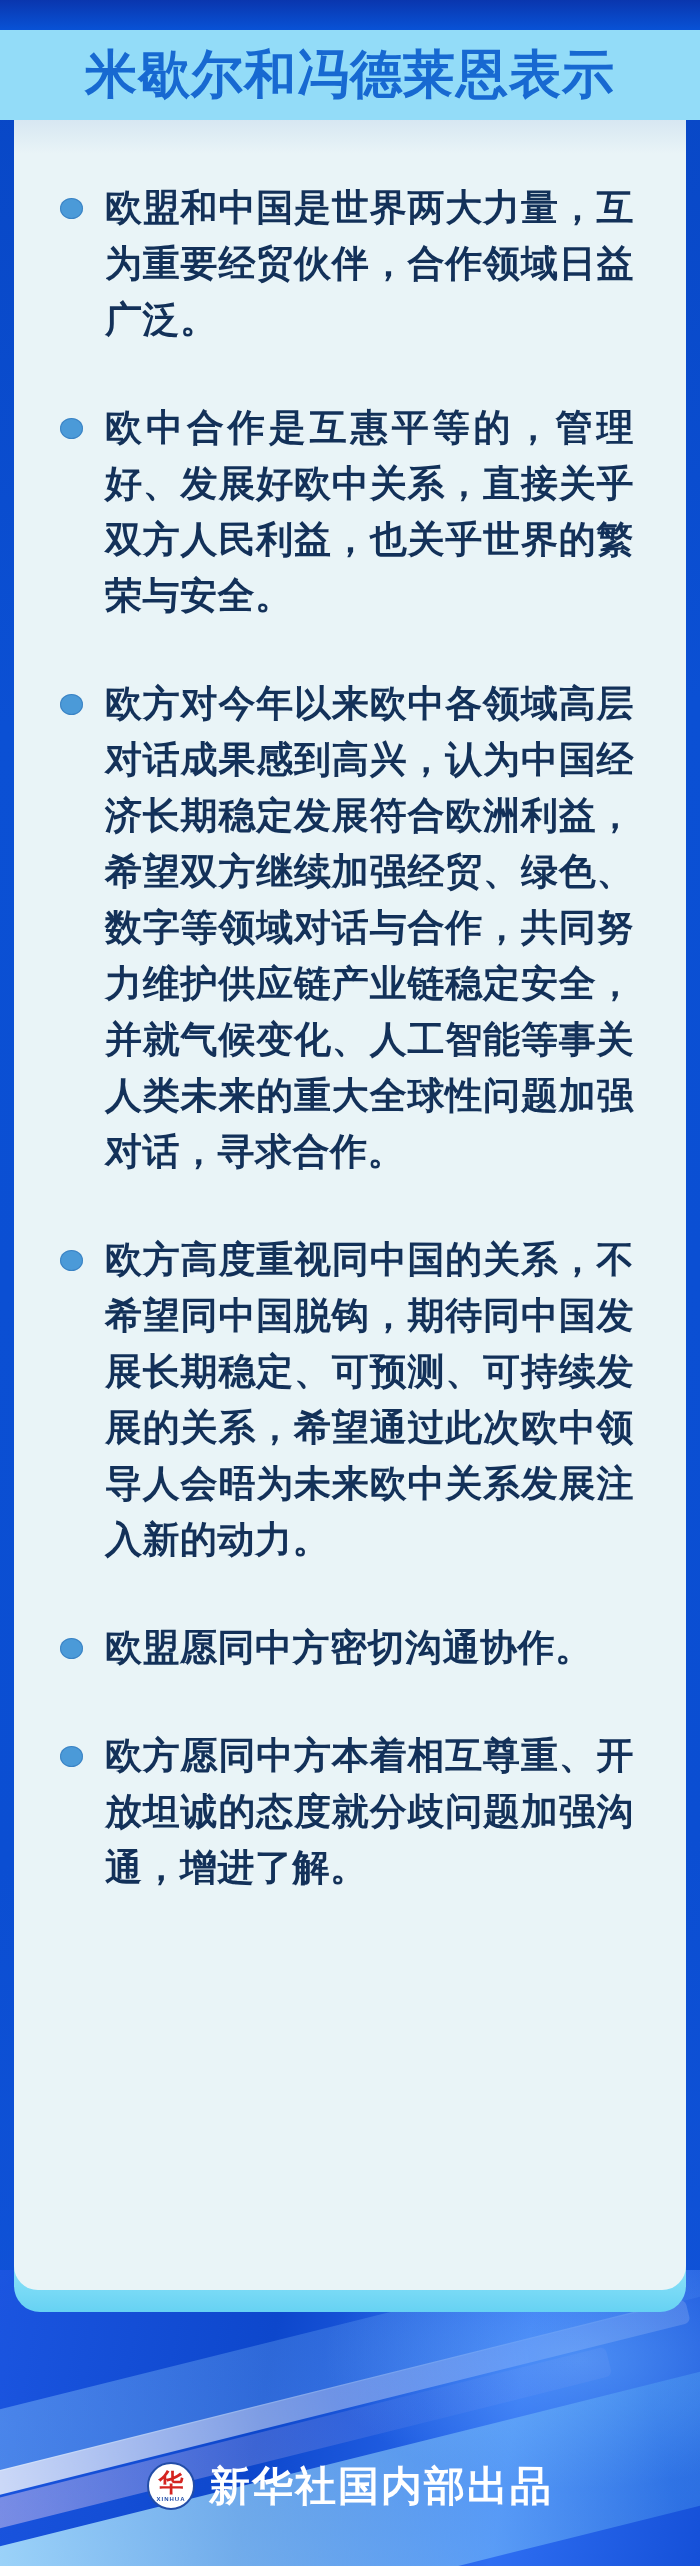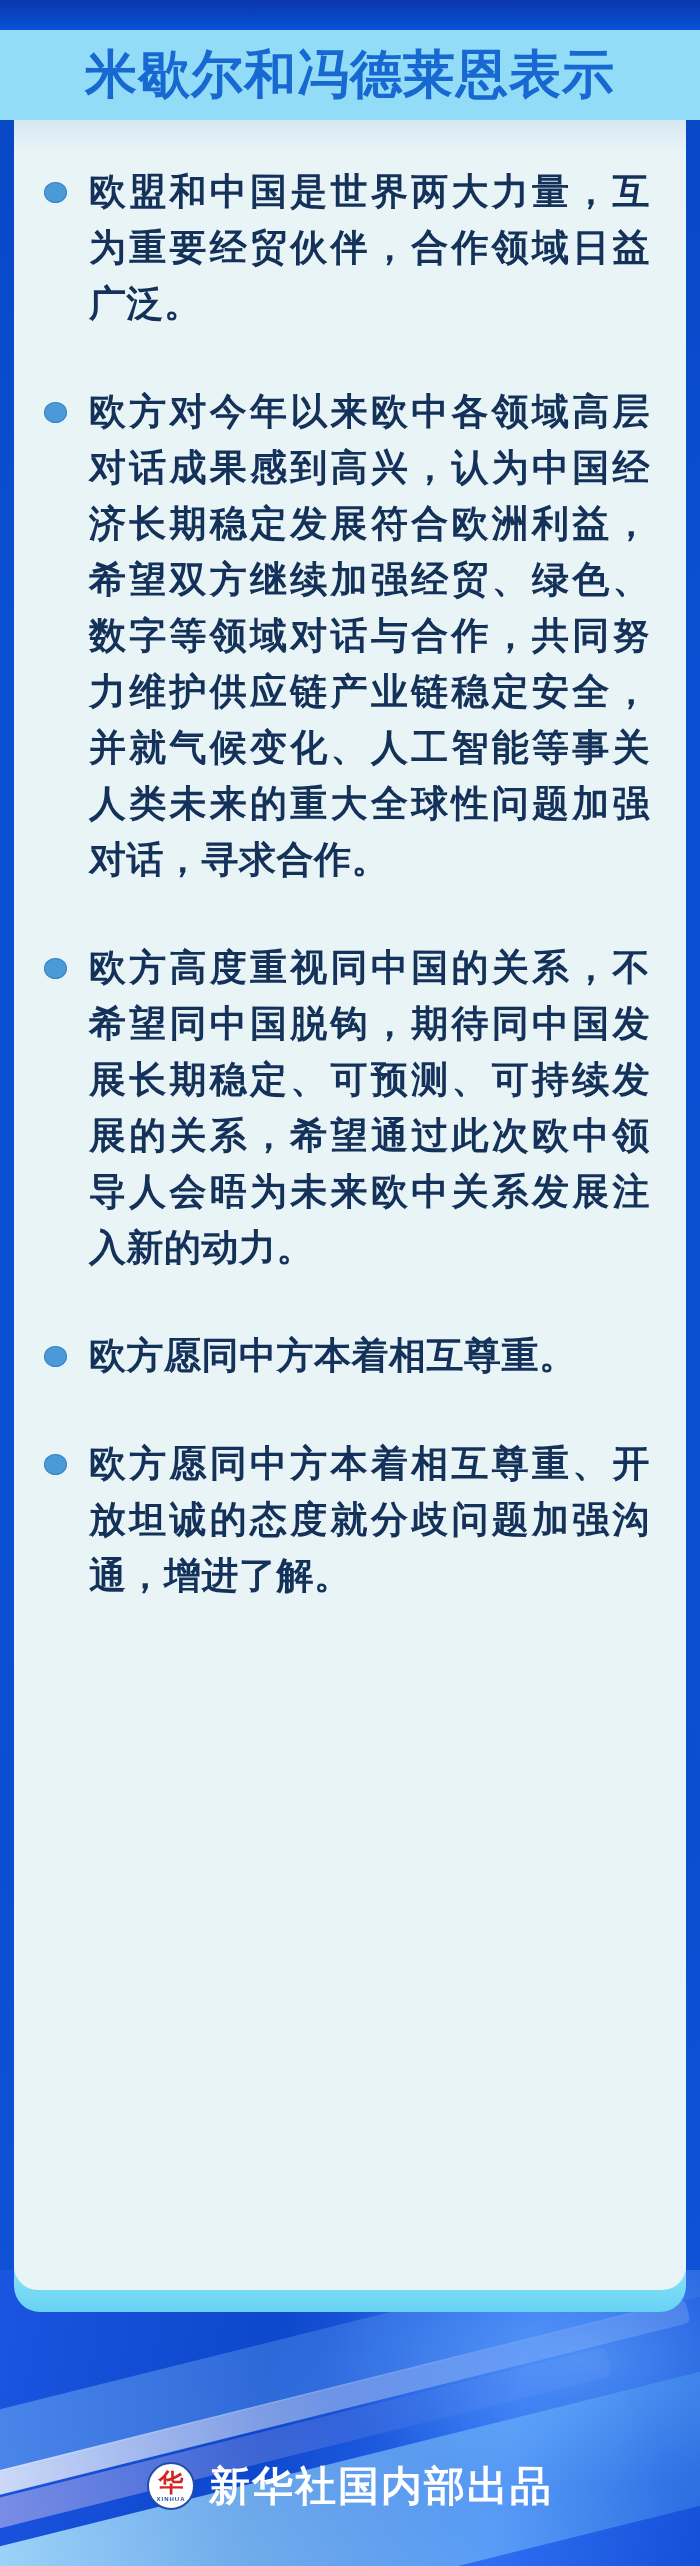--- a/index.html
+++ b/index.html
@@ -55,21 +55,21 @@
     background:linear-gradient(180deg,#a5ecfc 0%,#66d2f3 100%);
     border-radius:0 0 26px 26px;z-index:1;
   }
   
   .card{
     position:absolute;left:14px;right:14px;top:120px;height:2170px;
     background:linear-gradient(180deg,#d7e7f2 0%,#e9f4f7 34px,#e9f4f7 100%);
     border-radius:0 0 24px 24px;z-index:2;
     padding:44px 36px 0 30px;box-sizing:border-box;overflow:hidden;
   }
-  .bullet-list{list-style:none;margin:0;padding:0;}
+  .bullet-list{list-style:none;margin:16px;padding:0;}
   .bullet-list li{
     position:relative;padding-left:45px;margin:0 0 52px 0;
     font-size:37px;line-height:56px;font-weight:bold;color:#133159;
     letter-spacing:0.5px;text-align:justify;font-family:"Liberation Serif",serif;
   }
   .dot{
     position:absolute;left:0;top:18px;width:23px;height:21px;border-radius:50%;
     background:#4b9ad8;box-shadow:inset 0 0 0 1px rgba(30,90,160,0.35);
   }
   
@@ -110,29 +110,33 @@
   <div class="card-under"></div>
 
   <div class="card">
     <ul class="bullet-list">
       <li>
         <span class="dot"></span>
         <span>欧盟和中国是世界两大力量，互为重要经贸伙伴，合作领域日益广泛。</span>
       </li>
       <li>
         <span class="dot"></span>
+        <span>欧中合作是互惠平等的，管理好、发展好欧中关系，直接关乎双方人民利益，也关乎世界的繁荣与安全。</span>
+      </li>
+      <li>
+        <span class="dot"></span>
         <span>欧方对今年以来欧中各领域高层对话成果感到高兴，认为中国经济长期稳定发展符合欧洲利益，希望双方继续加强经贸、绿色、数字等领域对话与合作，共同努力维护供应链产业链稳定安全，并就气候变化、人工智能等事关人类未来的重大全球性问题加强对话，寻求合作。</span>
       </li>
       <li>
         <span class="dot"></span>
         <span>欧方高度重视同中国的关系，不希望同中国脱钩，期待同中国发展长期稳定、可预测、可持续发展的关系，希望通过此次欧中领导人会晤为未来欧中关系发展注入新的动力。</span>
       </li>
       <li>
         <span class="dot"></span>
-        <span>欧方愿同中方本着相互尊重。</span>
+        <span>欧盟愿同中方密切沟通协作。</span>
       </li>
       <li>
         <span class="dot"></span>
         <span>欧方愿同中方本着相互尊重、开放坦诚的态度就分歧问题加强沟通，增进了解。</span>
       </li>
     </ul>
   </div>
 
   <div class="credit-row">
     <div class="xinhua-logo">

